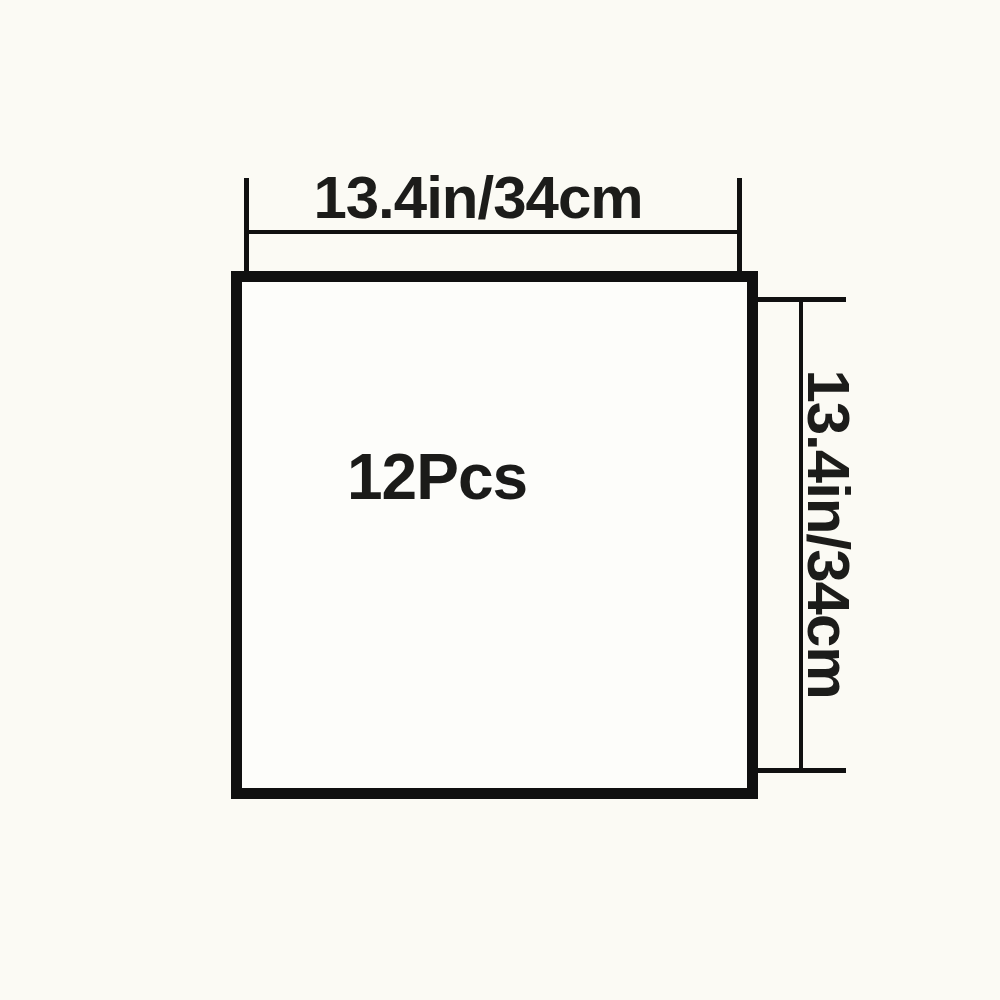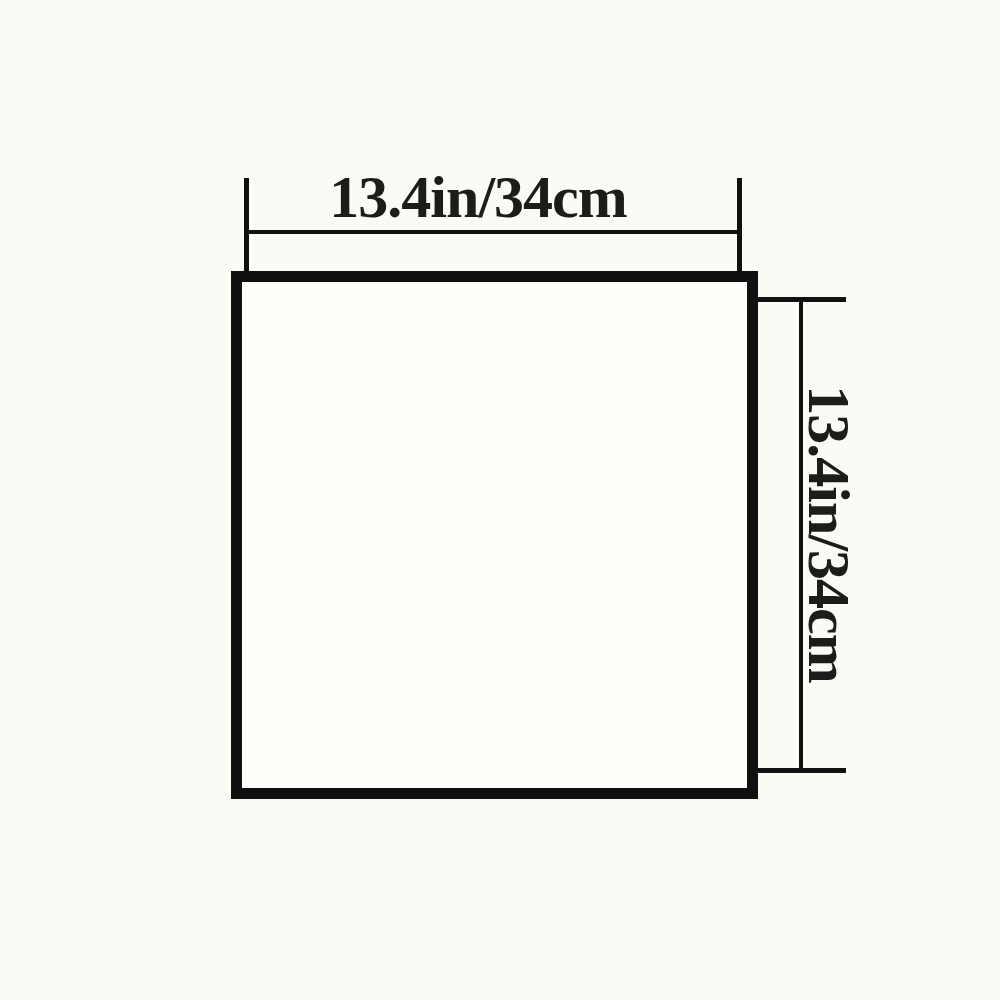--- a/index.html
+++ b/index.html
@@ -6,21 +6,21 @@
     margin: 0;
     padding: 0;
     background: #fbfaf4;
   }
   .canvas {
     position: relative;
     width: 1000px;
     height: 1000px;
     background: #fbfaf4;
     overflow: hidden;
-    font-family: Liberation Serif, serif;
+    font-family: Liberation Sans, sans-serif;
   }
   .square {
     position: absolute;
     left: 231px;
     top: 271px;
     width: 527px;
     height: 528px;
     box-sizing: border-box;
     border: 11px solid #101010;
     background: #fdfdfa;
@@ -107,15 +107,16 @@
   <div class="line dim-line-top"></div>
   <div class="line tick-top-left"></div>
   <div class="line tick-top-right"></div>
 
   <div class="line dim-line-right"></div>
   <div class="line tick-right-top"></div>
   <div class="line tick-right-bottom"></div>
   <div class="dim-label height-label">13.4in/34cm</div>
 
   <div class="product-label">
+    <div>12Pcs</div>
   </div>
 
 </div>
 
 </body></html>

